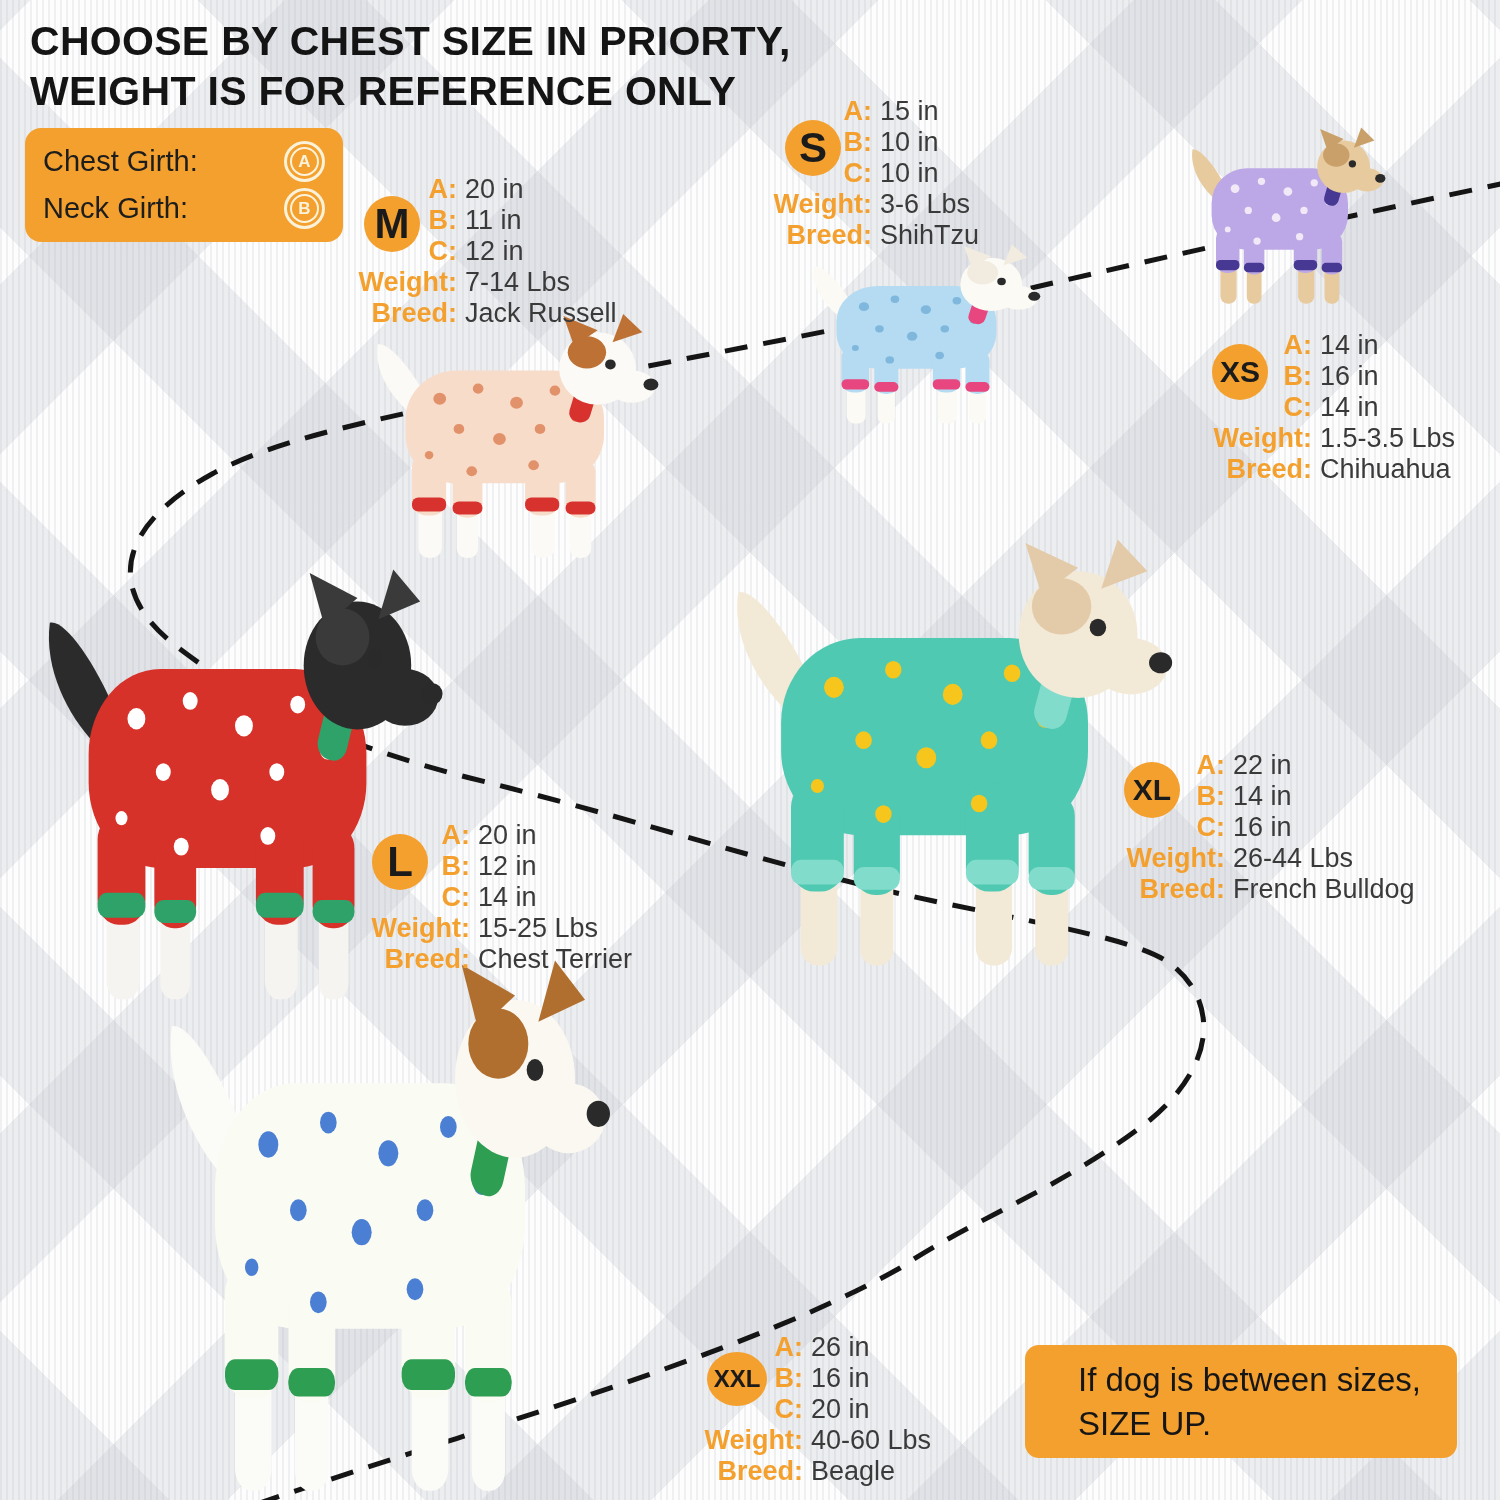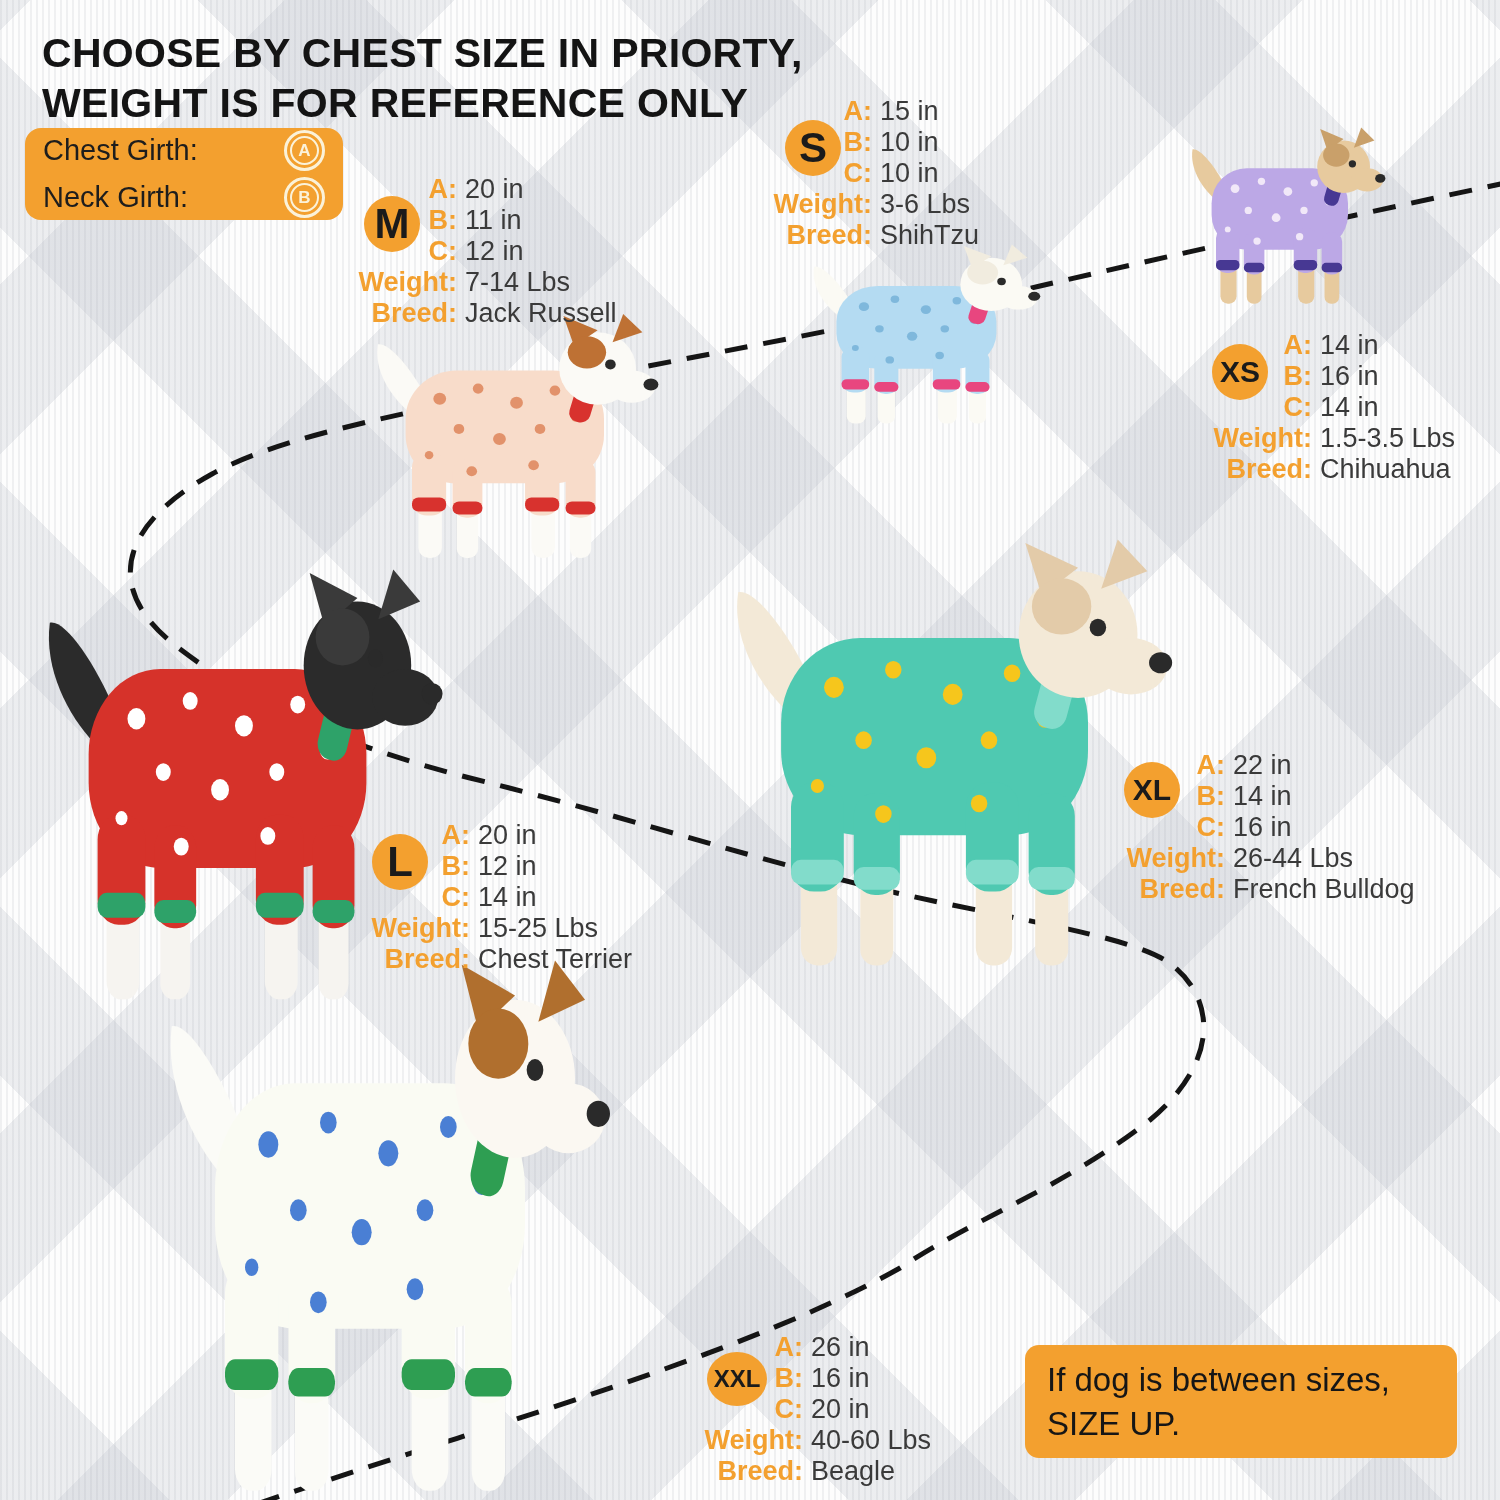--- a/index.html
+++ b/index.html
@@ -11,29 +11,29 @@
     font-family:"Liberation Sans", sans-serif;
     background:
       repeating-linear-gradient(90deg, rgba(168,172,180,0.16) 0 2px, rgba(0,0,0,0) 2px 6px),
       repeating-linear-gradient(45deg, rgba(197,201,209,0.30) 0 120px, rgba(255,255,255,0) 120px 300px),
       repeating-linear-gradient(-45deg, rgba(197,201,209,0.30) 0 120px, rgba(255,255,255,0) 120px 300px),
       #fdfdfd;
     --orange:#F3A02F;
   }
   
   .title{
-    position:absolute;left:30px;top:16px;z-index:6;margin:12px;
+    position:absolute;left:30px;top:16px;z-index:6;margin:0;
     font-size:41px;font-weight:700;color:#141414;line-height:1.22;letter-spacing:0.3px;
   }
   .title span{display:block;}
   
   .legend{
     position:absolute;left:25px;top:128px;z-index:6;
     width:282px;background:var(--orange);border-radius:16px;
-    padding:2px 18px;display:flex;flex-direction:column;gap:6px;
+    padding:13px 18px;display:flex;flex-direction:column;gap:6px;
   }
   .legend-row{display:flex;align-items:center;justify-content:space-between;}
   .legend-label{font-size:29px;color:#1d1d1d;}
   .legend-symbol{
     width:41px;height:41px;border-radius:50%;border:3px solid #FBF2D9;
     display:flex;align-items:center;justify-content:center;box-sizing:border-box;flex:0 0 auto;
   }
   .legend-symbol .inner{
     width:29px;height:29px;border-radius:50%;border:2px solid #FBF2D9;box-sizing:border-box;
     display:flex;align-items:center;justify-content:center;
@@ -50,21 +50,21 @@
   .size-circle.xxl{width:60px;height:54px;border-radius:50%;font-size:24px;}
   .rows{display:grid;grid-template-columns:120px auto;column-gap:8px;line-height:31px;font-size:27px;}
   .lbl{color:var(--orange);font-weight:700;text-align:right;white-space:nowrap;}
   .val{color:#3a3a3a;white-space:nowrap;}
   
   .note{
     position:absolute;left:1025px;top:1345px;z-index:6;
     width:388px;background:var(--orange);border-radius:14px;
     padding:13px 22px;font-size:33px;color:#161616;line-height:1.32;
   }
-  .note span{display:block;}
+  .note span{display:block;margin-left:31px;}
   
   #flow{position:absolute;left:0;top:0;z-index:1;}
   .dog{position:absolute;z-index:3;}
   .hidden-defs{position:absolute;width:0;height:0;overflow:hidden;}
 </style>
 </head>
 <body>
 
 <svg class="hidden-defs" aria-hidden="true">
   <defs>

